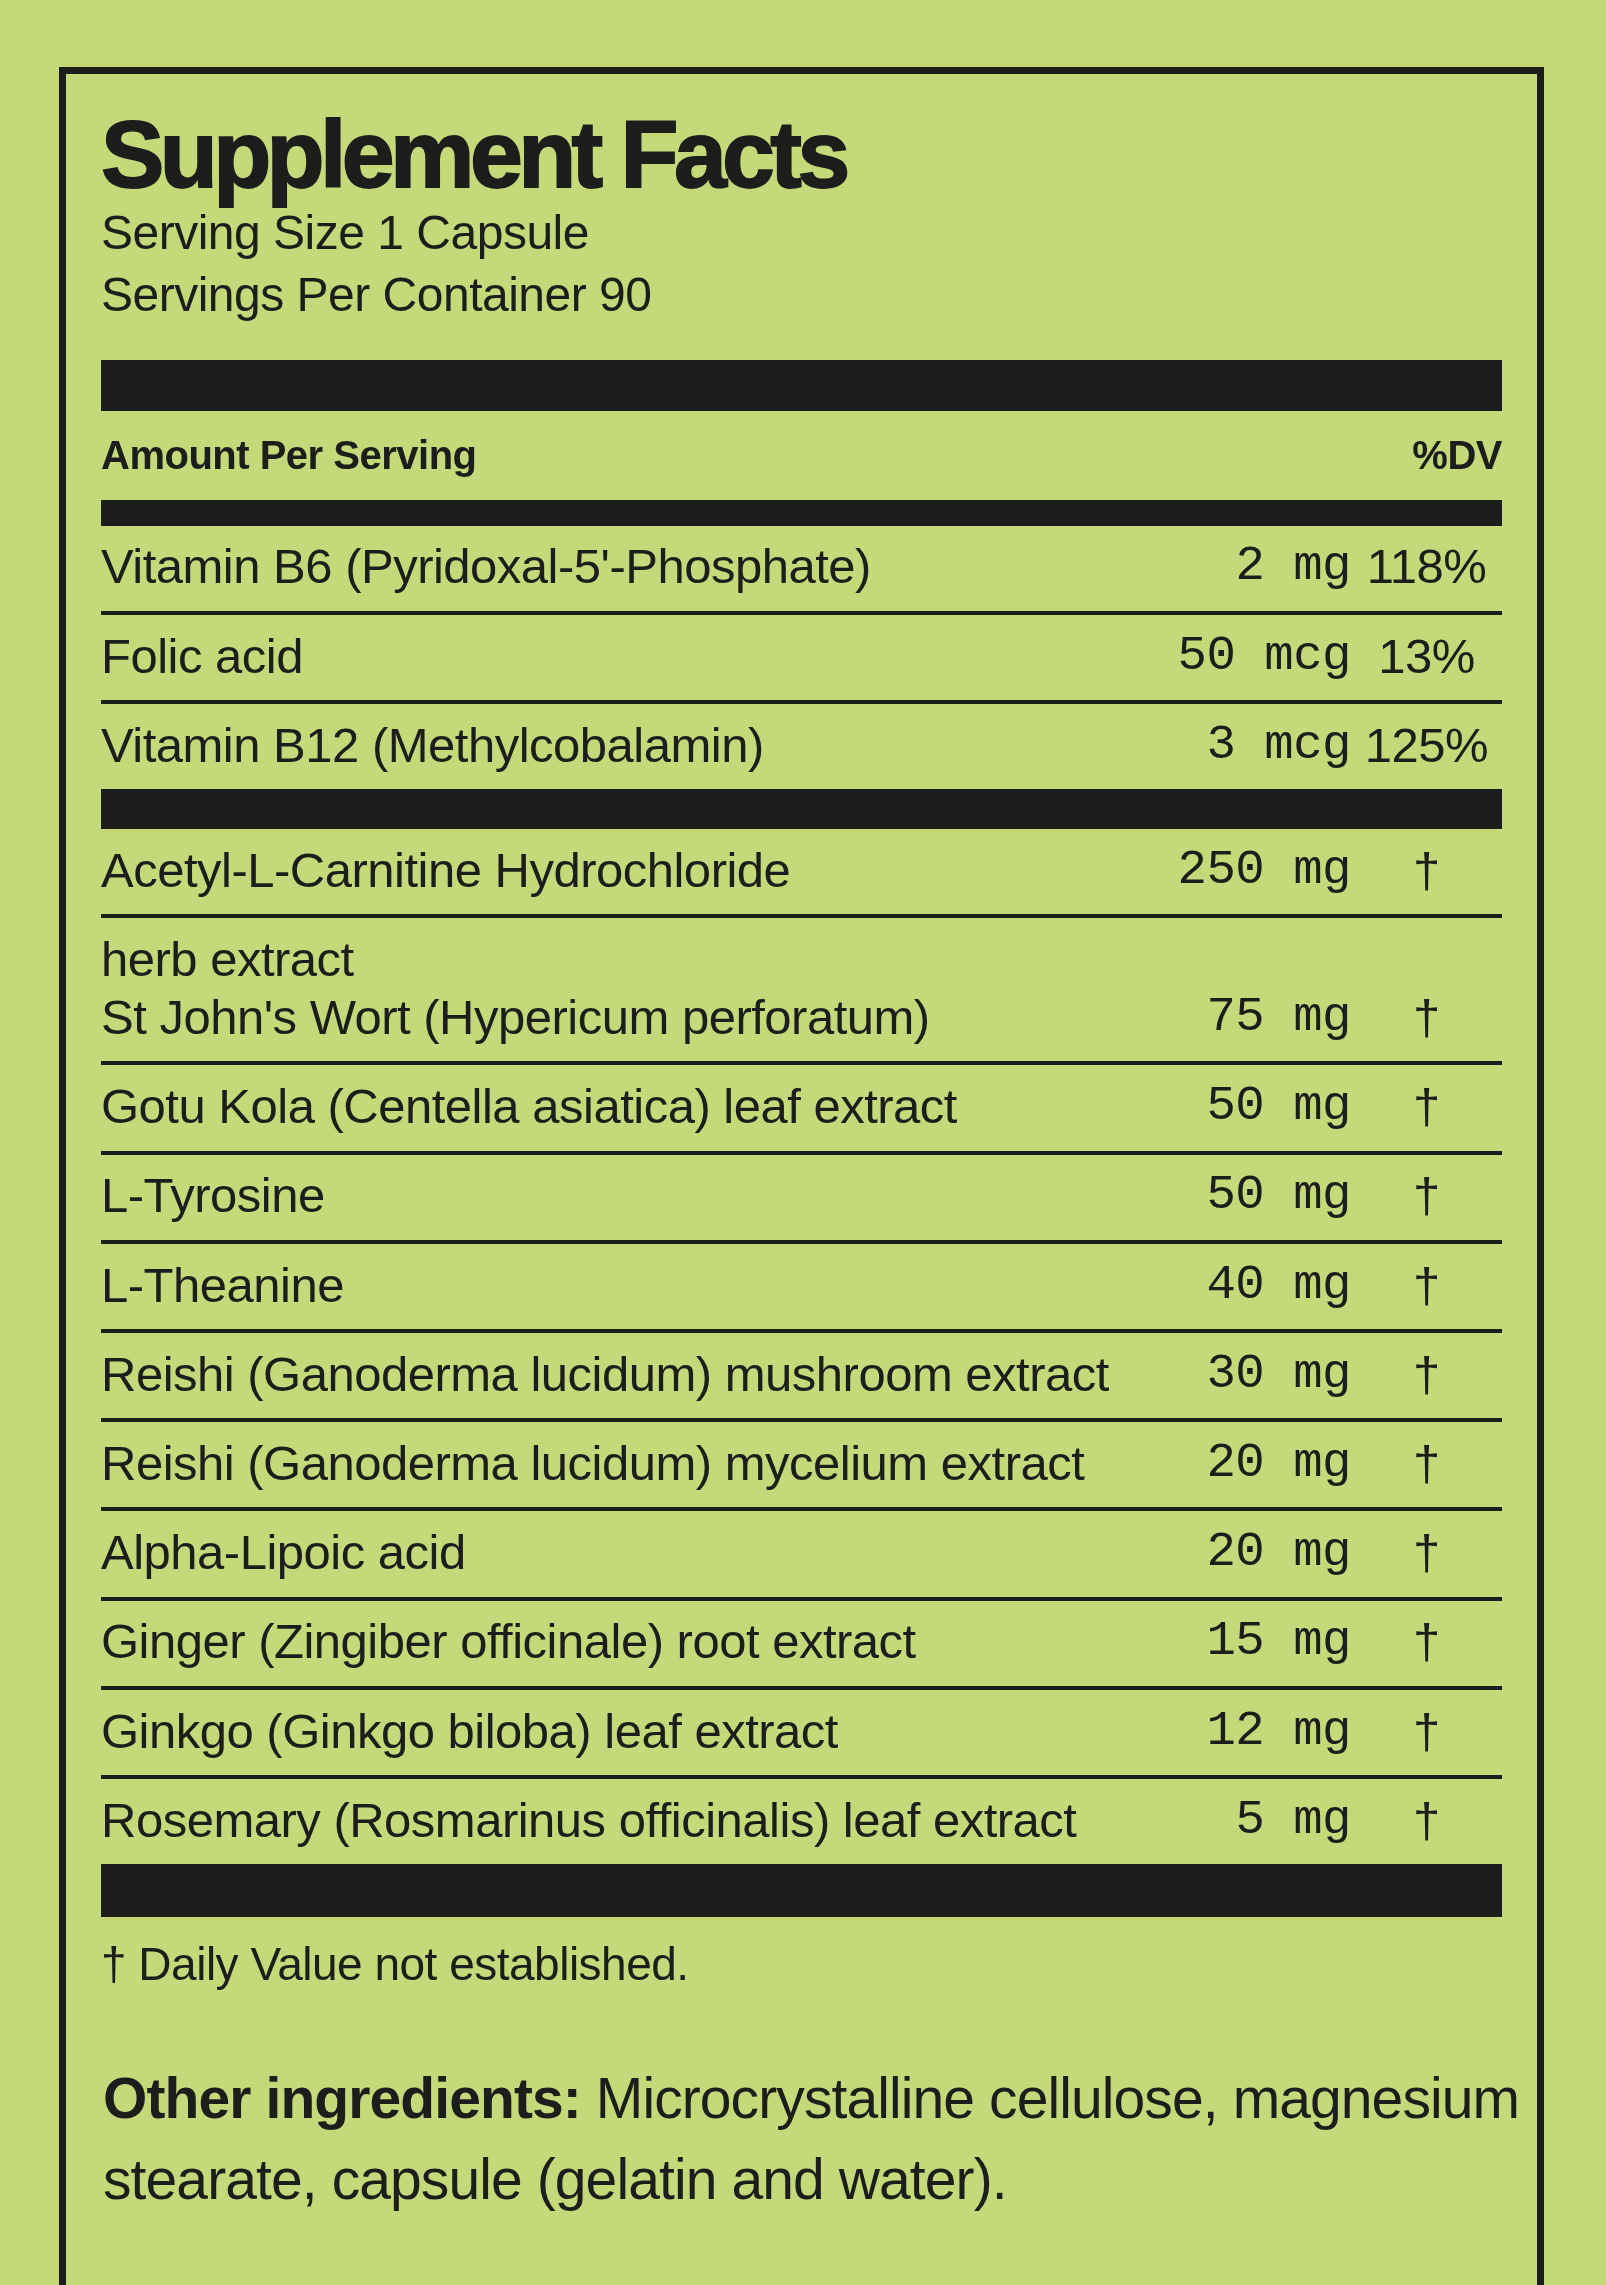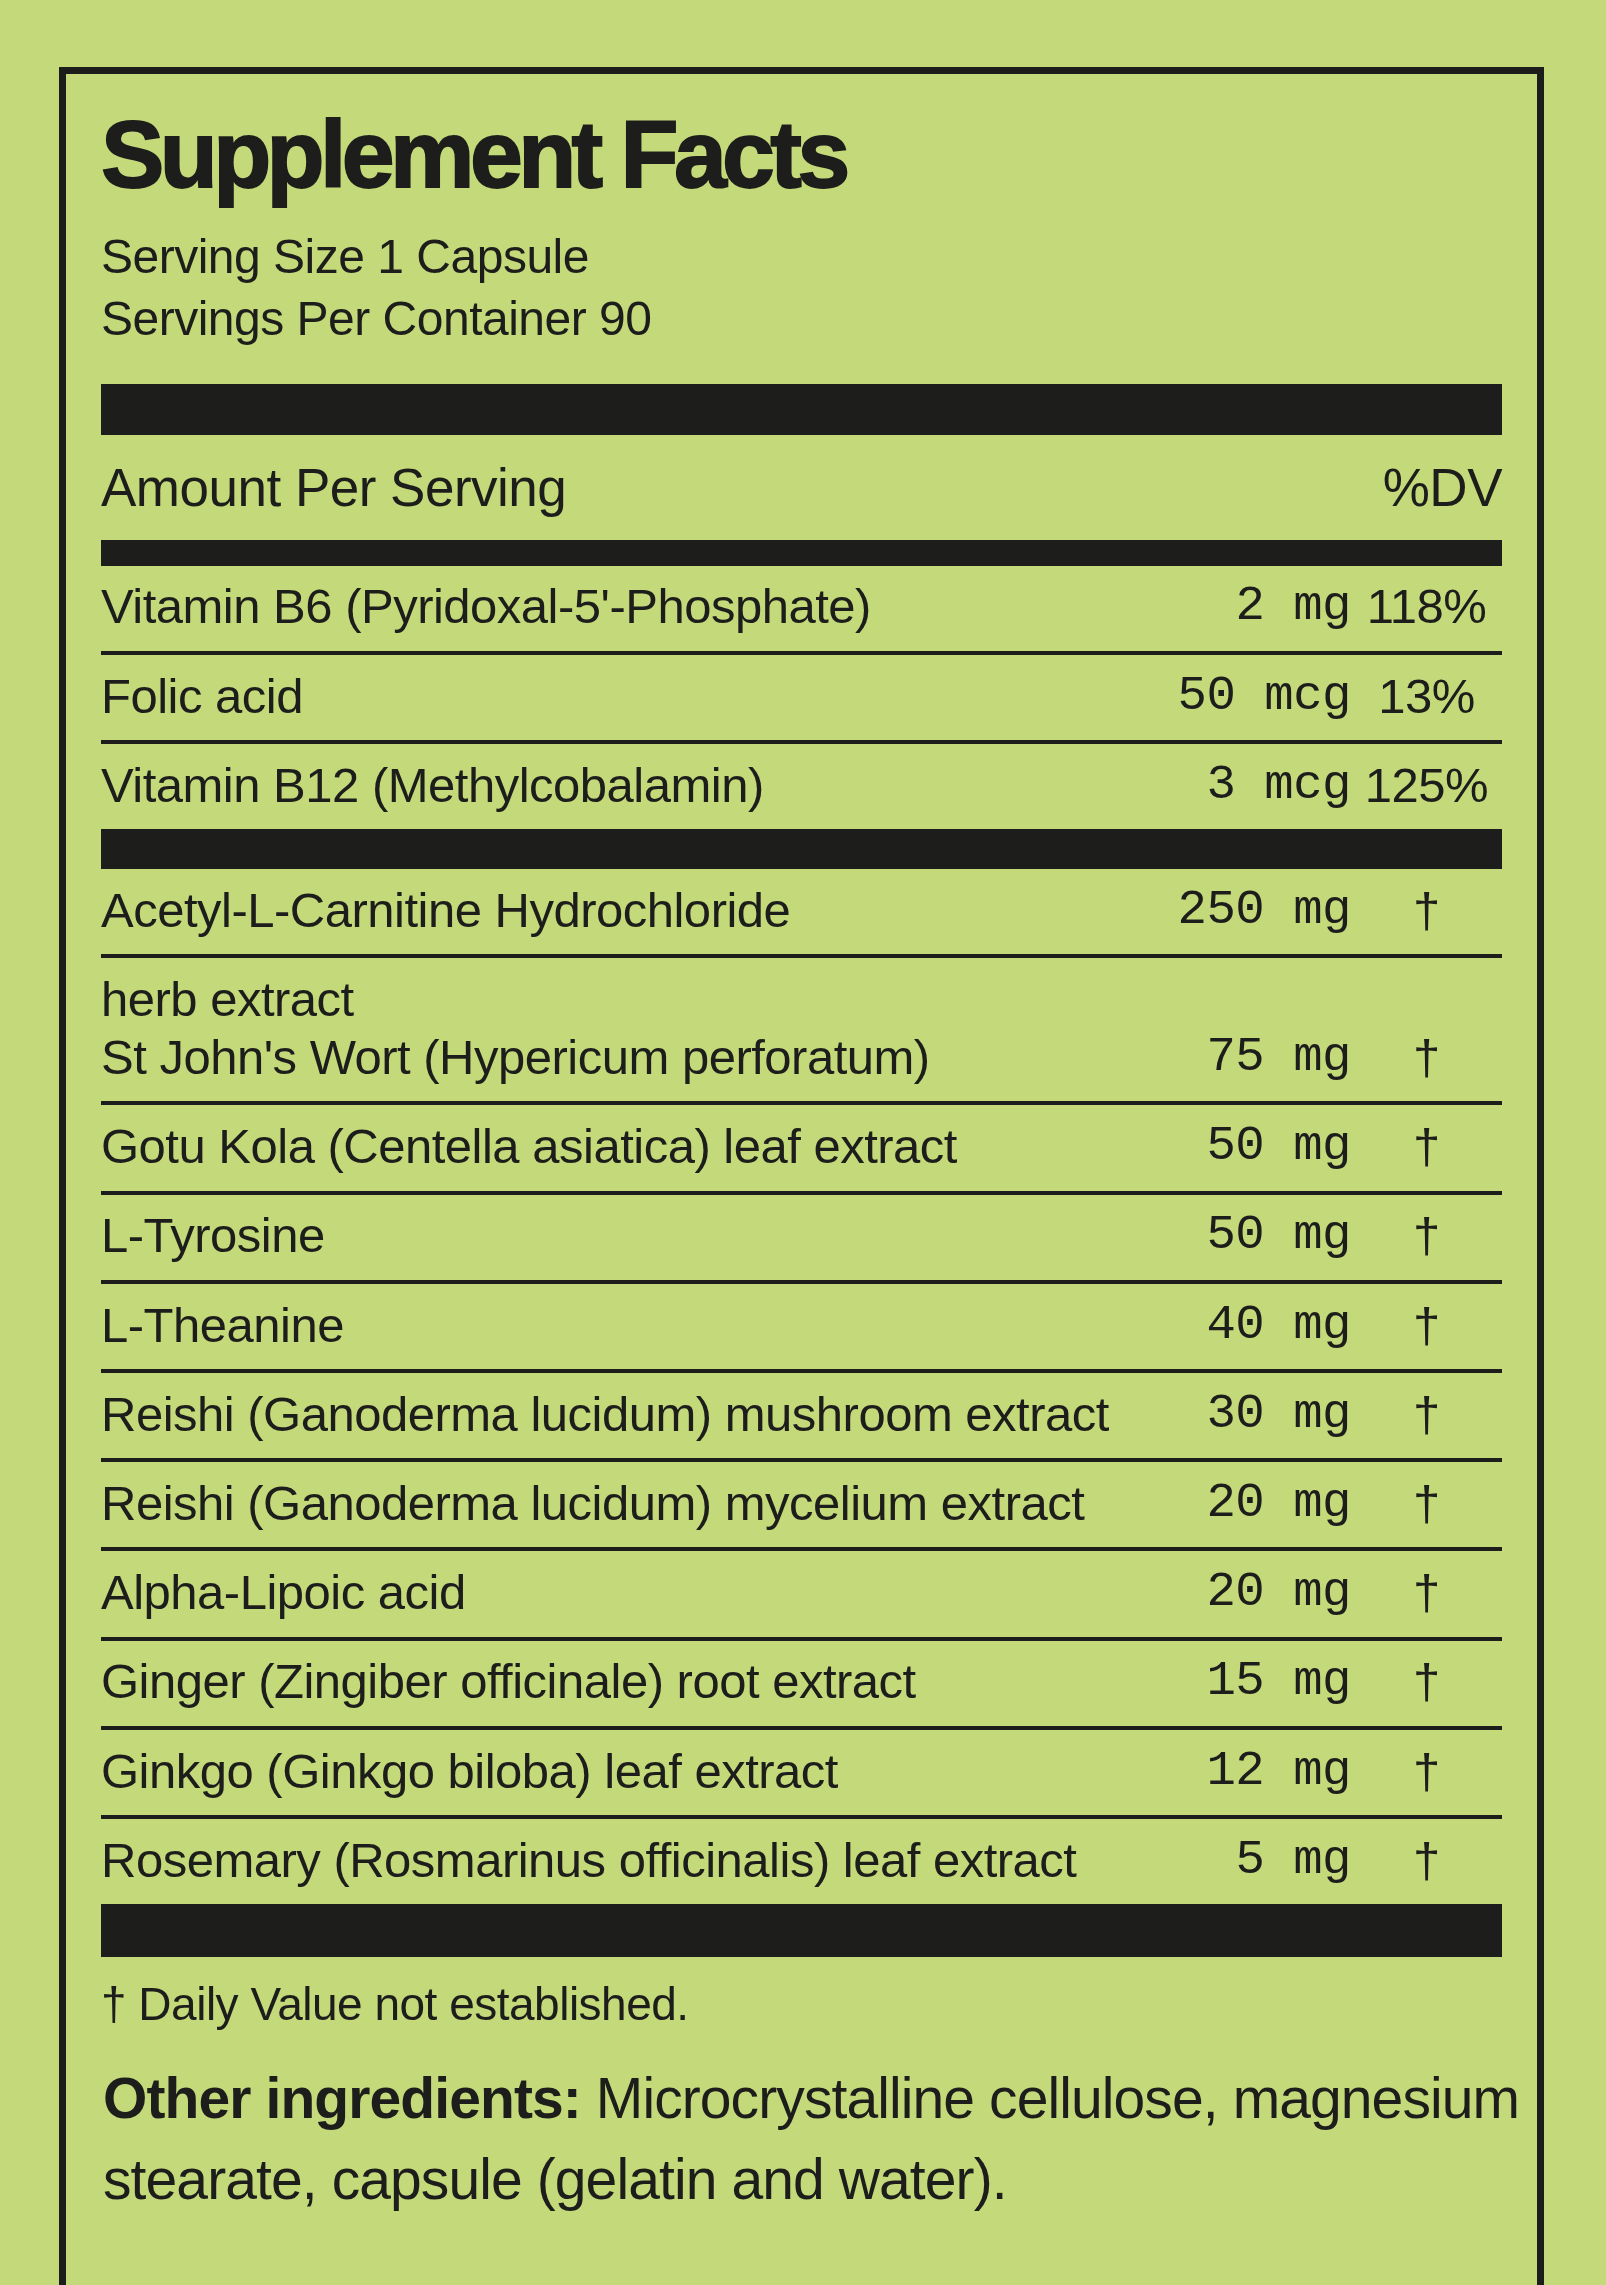--- a/index.html
+++ b/index.html
@@ -28,39 +28,38 @@
   }
   .title {
     margin: 9.1px 0 0 0;
     font-size: 95px;
     line-height: 1.0;
     font-weight: 900;
     letter-spacing: -4.6px;
     -webkit-text-stroke: 1.8px #1d1d1b;
   }
   .serving-block {
-    margin-top: 24px;
     font-size: 48px;
     line-height: 1.28;
     font-weight: 400;
   }
   .bar {
     background: #1d1d1b;
     width: 100%;
   }
   .bar-1 { height: 51px; margin-top: 35px; }
   .bar-2 { height: 25.6px; }
   .bar-3 { height: 40px; }
   .bar-4 { height: 53px; }
   .header-row {
     display: flex;
     justify-content: space-between;
     align-items: center;
-    font-size: 53px;
-    font-weight: 400;
+    font-size: 40px;
+    font-weight: 700;
     padding: 22px 0;
   }
   .rows .row {
     display: flex;
     align-items: flex-end;
     padding: 12.8px 0 14.6px 0;
     font-size: 49px;
     line-height: 1.18;
     font-weight: 400;
   }

